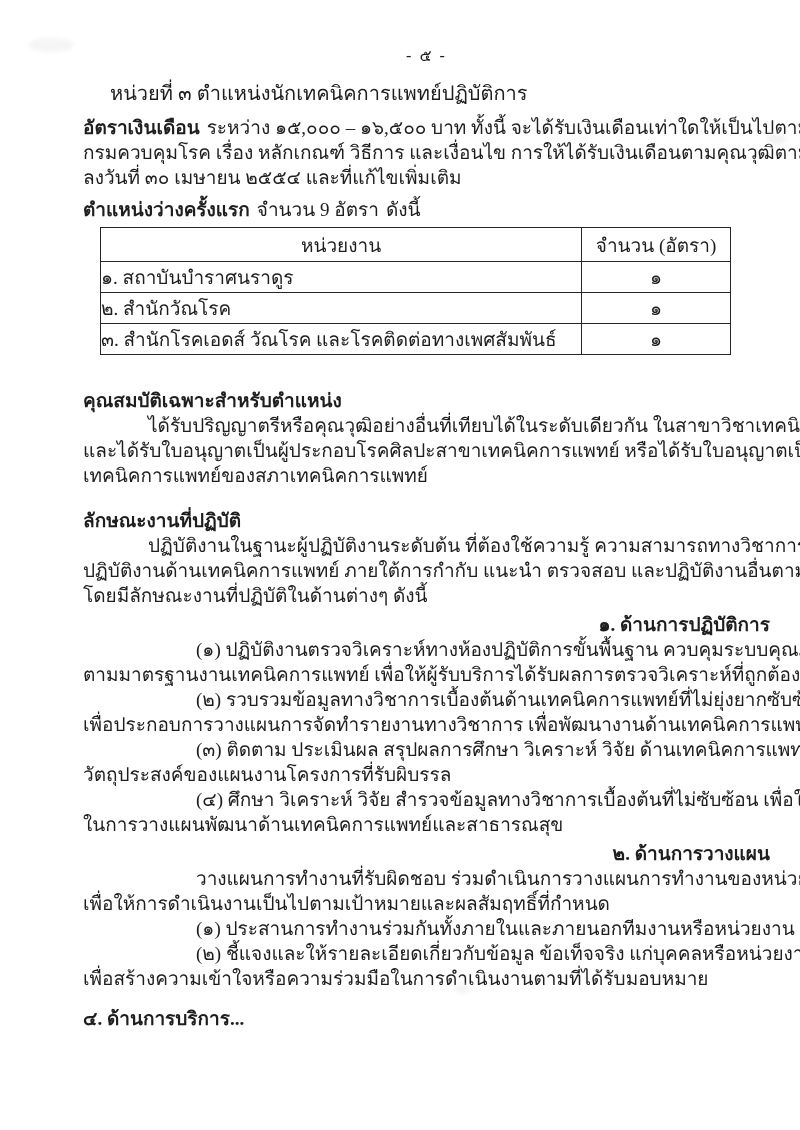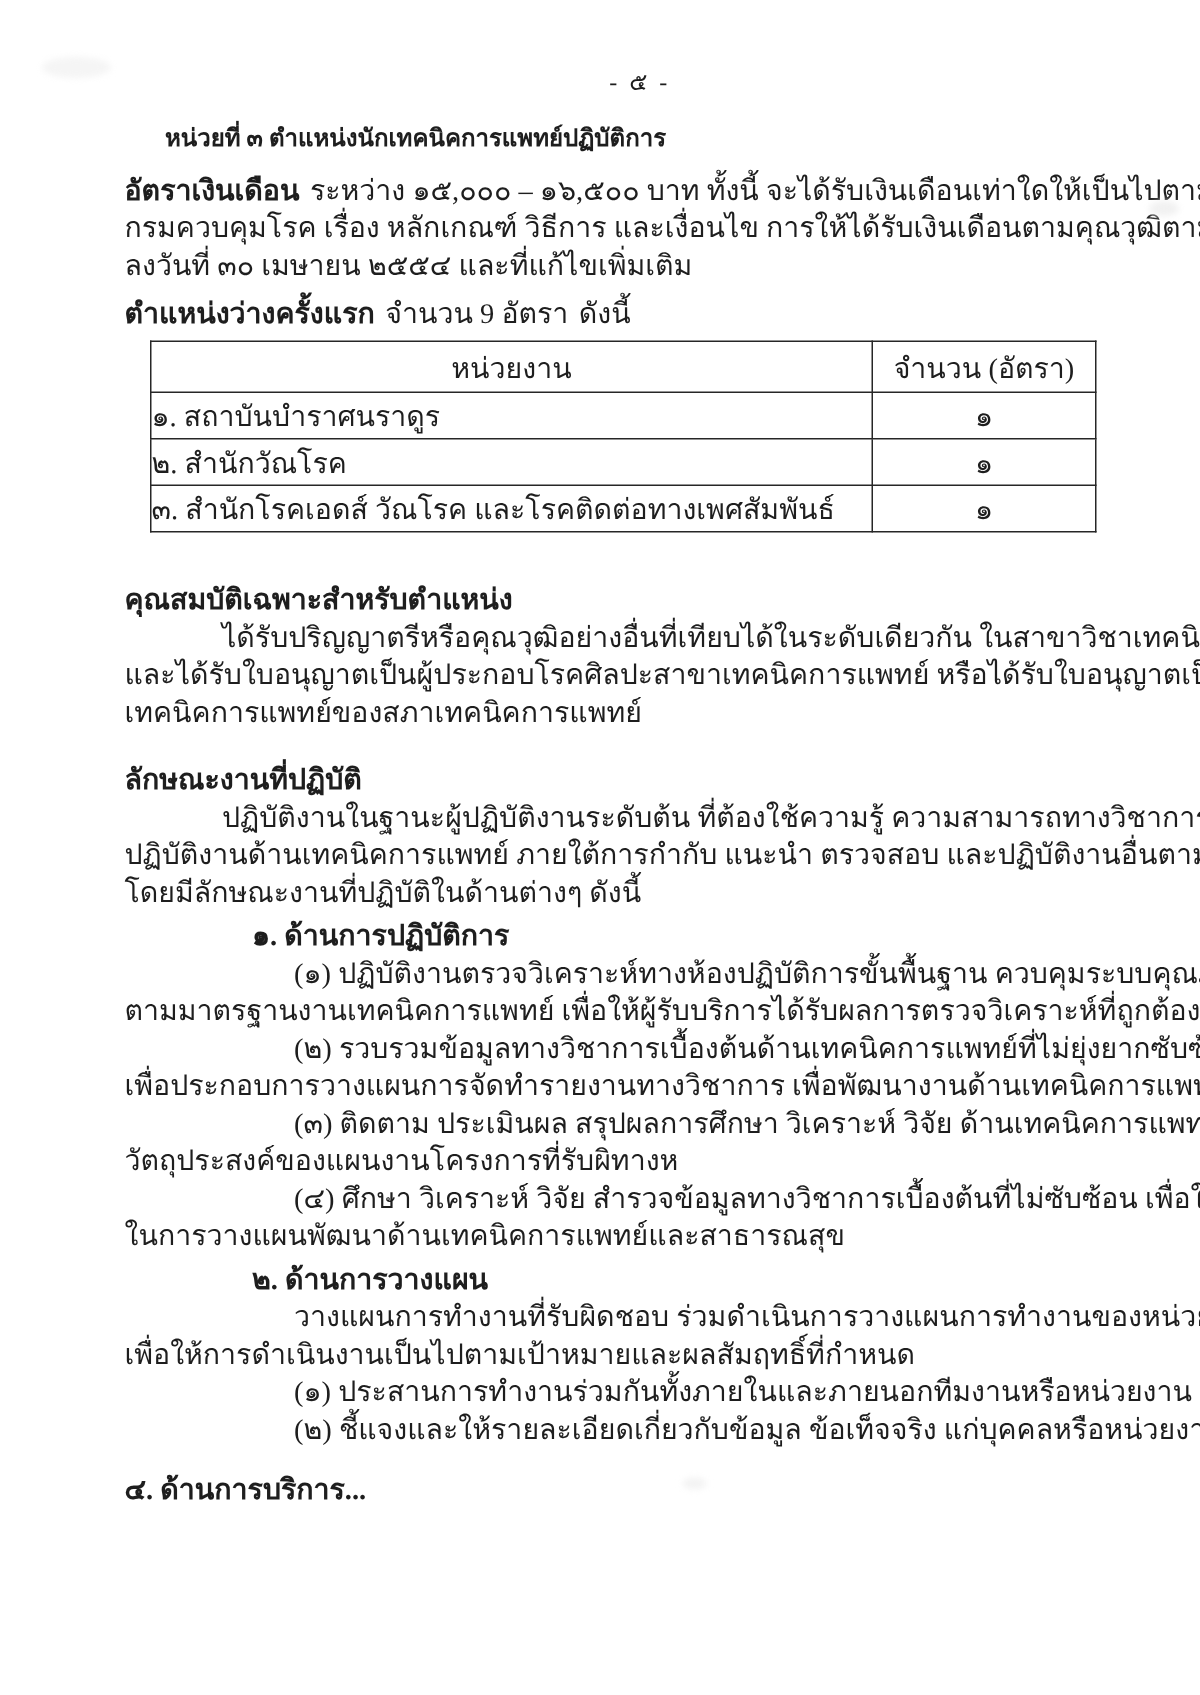--- a/index.html
+++ b/index.html
@@ -22,22 +22,22 @@
   .b { font-weight: bold; }
   .gap { display: inline-block; width: 7px; }
   .pageno {
     margin-top: 46px;
     text-align: center;
     font-size: 16px; line-height: 20px;
     letter-spacing: 2px;
   }
   .title {
     margin: 14px 0 0 27px;
-    font-size: 16px; line-height: 26px;
-    font-weight: bold;
+    font-size: 20px; line-height: 26px;
+    font-weight: normal;
     white-space: nowrap;
   }
   .salary { margin-top: 9px; }
   .vacancy-line { margin-top: 7px; }
   .table-wrap { margin-top: 5px; margin-left: 17px; }
   table.vtable {
     border-collapse: collapse;
     width: 630px;
     table-layout: fixed;
     font-size: 19px;
@@ -54,21 +54,21 @@
   }
   table.vtable td { height: 24px; vertical-align: middle; }
   td.unit-cell { padding-left: 12px; white-space: nowrap; overflow: hidden; }
   td.count-cell { text-align: center; }
   col.c-unit { width: 481px; }
   col.c-count { width: 149px; }
   .qual-heading { margin-top: 33px; }
   .duties-heading { margin-top: 20px; }
   .sec-heading { margin-top: 4px; }
   .ind-para { padding-left: 65px; }
-  .ind-sec  { padding-left: 85px; }
+  .ind-sec  { padding-left: 85px; text-align: right; }
   .ind-item { padding-left: 113px; }
   .continuation {
     margin-top: 15px;
     text-align: left;
     padding-right: 70px;
     font-weight: bold;
   }
   .smudge {
     position: absolute;
     border-radius: 50%;
@@ -141,26 +141,27 @@
   <div class="line ind-para">ปฏิบัติงานในฐานะผู้ปฏิบัติงานระดับต้น ที่ต้องใช้ความรู้ ความสามารถทางวิชาการในการทำงาน</div>
   <div class="line">ปฏิบัติงานด้านเทคนิคการแพทย์ ภายใต้การกำกับ แนะนำ ตรวจสอบ และปฏิบัติงานอื่นตามที่ได้รับมอบหมาย</div>
   <div class="line">โดยมีลักษณะงานที่ปฏิบัติในด้านต่างๆ ดังนี้</div>
 
   <div class="line b ind-sec sec-heading">๑. ด้านการปฏิบัติการ</div>
   <div class="line ind-item">(๑) ปฏิบัติงานตรวจวิเคราะห์ทางห้องปฏิบัติการขั้นพื้นฐาน ควบคุมระบบคุณภาพ</div>
   <div class="line">ตามมาตรฐานงานเทคนิคการแพทย์ เพื่อให้ผู้รับบริการได้รับผลการตรวจวิเคราะห์ที่ถูกต้อง แม่นยำและทันเวลา</div>
   <div class="line ind-item">(๒) รวบรวมข้อมูลทางวิชาการเบื้องต้นด้านเทคนิคการแพทย์ที่ไม่ยุ่งยากซับซ้อน</div>
   <div class="line">เพื่อประกอบการวางแผนการจัดทำรายงานทางวิชาการ เพื่อพัฒนางานด้านเทคนิคการแพทย์และสาธารณสุข</div>
   <div class="line ind-item">(๓) ติดตาม ประเมินผล สรุปผลการศึกษา วิเคราะห์ วิจัย ด้านเทคนิคการแพทย์ เพื่อให้บรรลุ</div>
-  <div class="line">วัตถุประสงค์ของแผนงานโครงการที่รับผิทางห</div>
+  <div class="line">วัตถุประสงค์ของแผนงานโครงการที่รับผิบรรล</div>
   <div class="line ind-item">(๔) ศึกษา วิเคราะห์ วิจัย สำรวจข้อมูลทางวิชาการเบื้องต้นที่ไม่ซับซ้อน เพื่อใช้เป็นข้อมูล</div>
   <div class="line">ในการวางแผนพัฒนาด้านเทคนิคการแพทย์และสาธารณสุข</div>
 
   <div class="line b ind-sec sec-heading">๒. ด้านการวางแผน</div>
   <div class="line ind-item">วางแผนการทำงานที่รับผิดชอบ ร่วมดำเนินการวางแผนการทำงานของหน่วยงานหรือโครงการ</div>
   <div class="line">เพื่อให้การดำเนินงานเป็นไปตามเป้าหมายและผลสัมฤทธิ์ที่กำหนด</div>
 
   <div class="line ind-item">(๑) ประสานการทำงานร่วมกันทั้งภายในและภายนอกทีมงานหรือหน่วยงาน เพื่อให้เกิด</div>
   <div class="line ind-item">(๒) ชี้แจงและให้รายละเอียดเกี่ยวกับข้อมูล ข้อเท็จจริง แก่บุคคลหรือหน่วยงานที่เกี่ยวข้อง</div>
+  <div class="line">เพื่อสร้างความเข้าใจหรือความร่วมมือในการดำเนินงานตามที่ได้รับมอบหมาย</div>
 
   <div class="line continuation">๔. ด้านการบริการ...</div>
 
 </div>
 
 </body></html>

